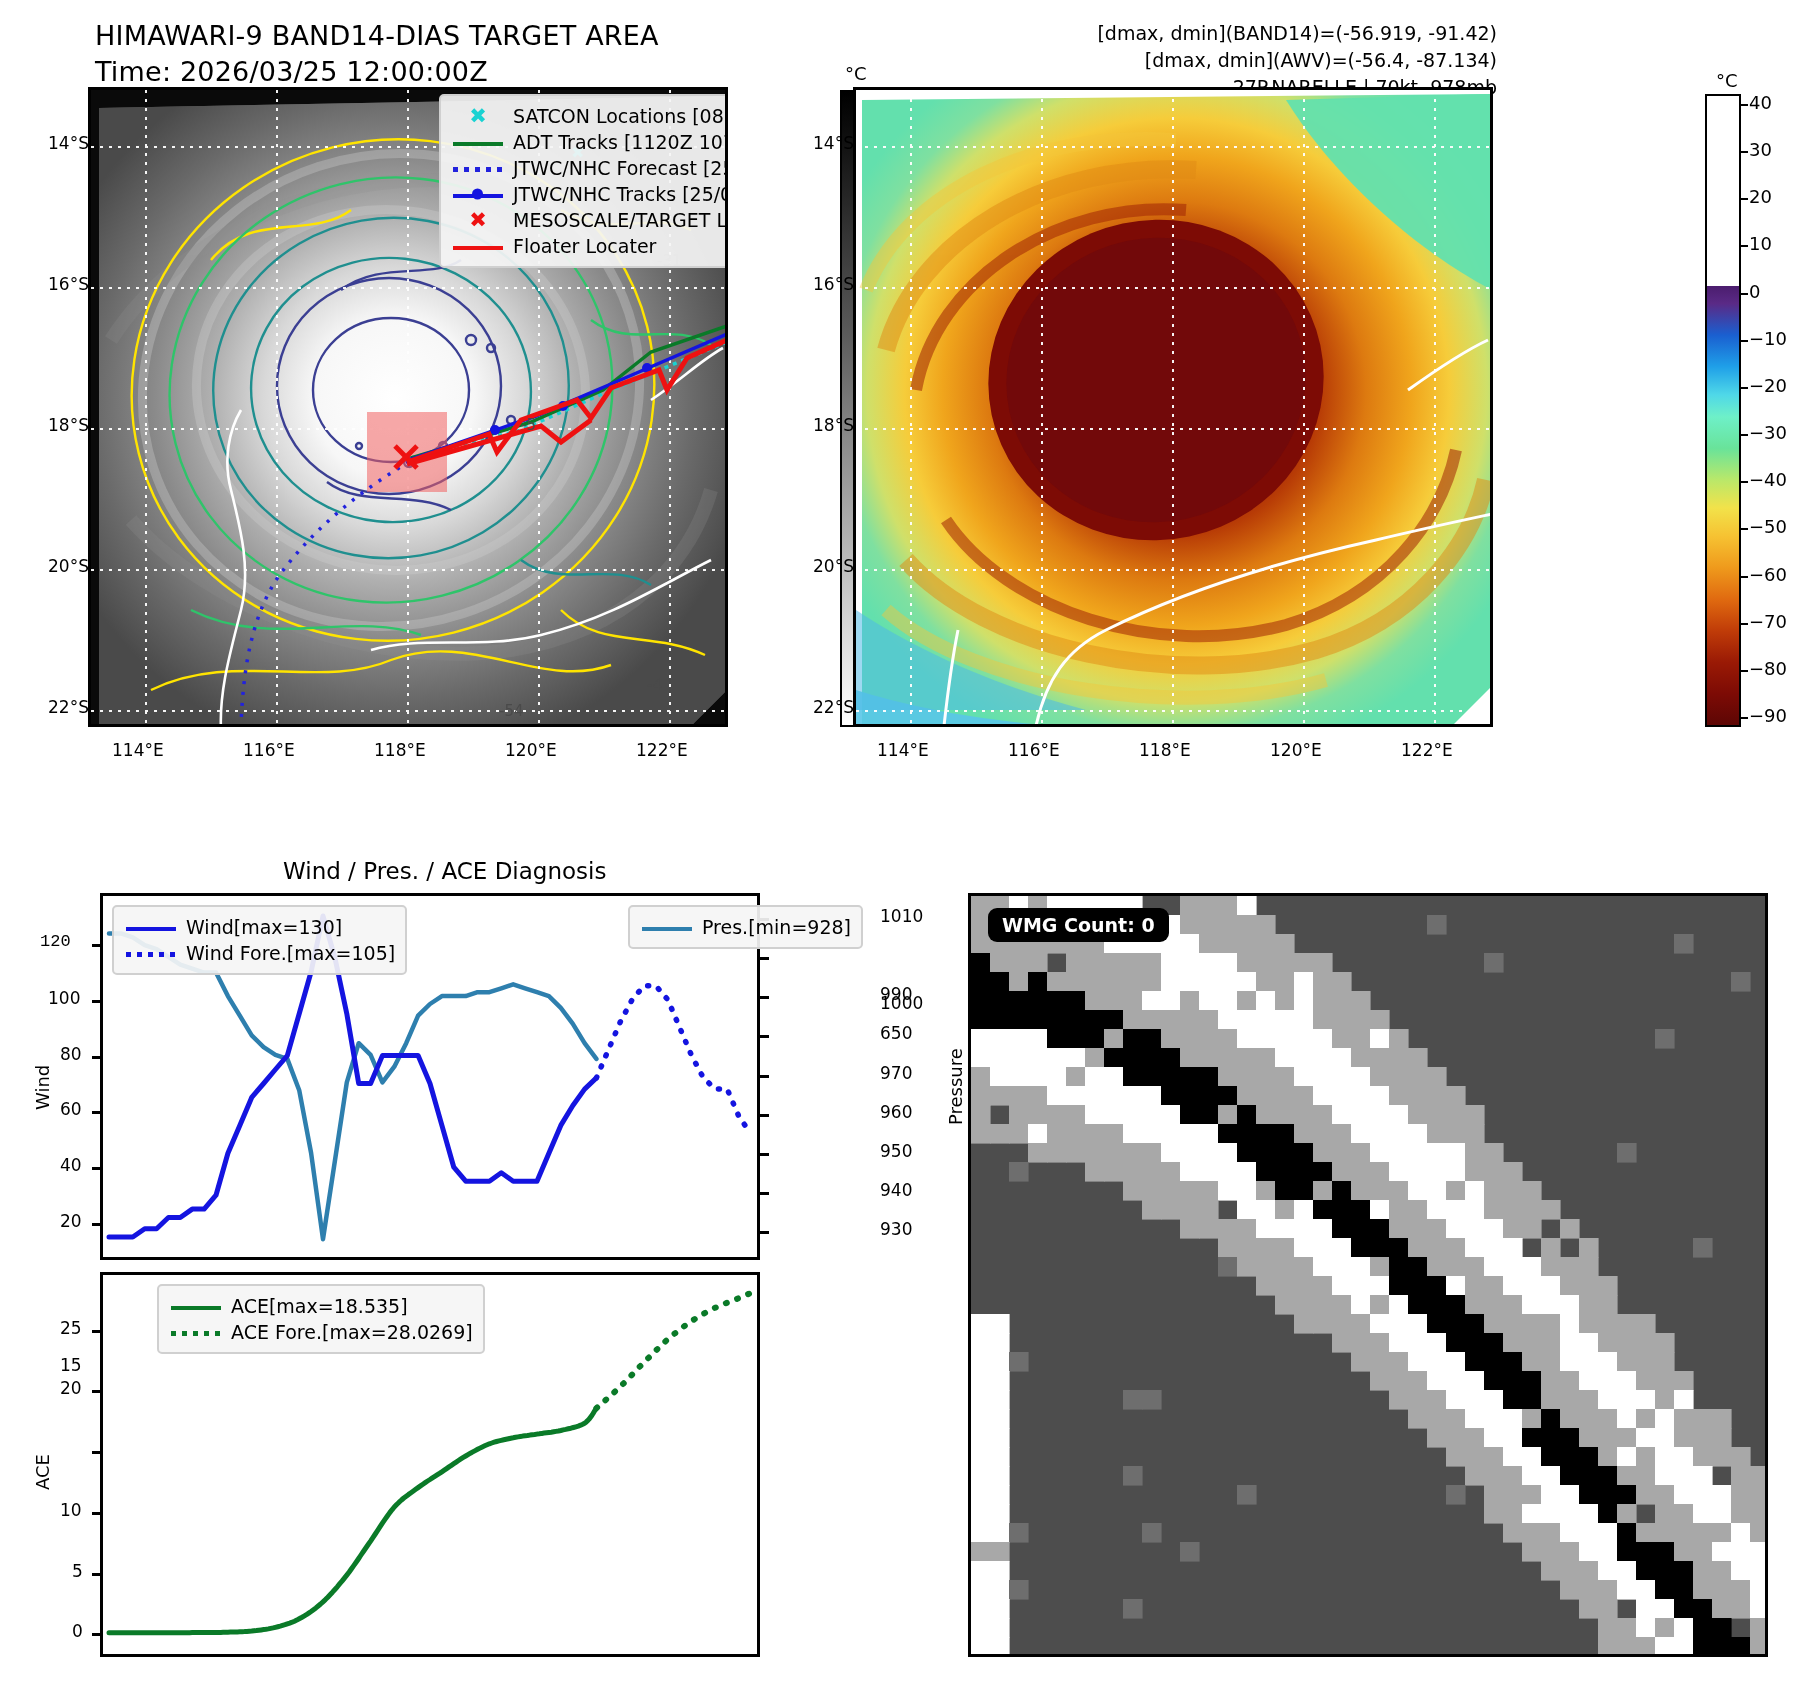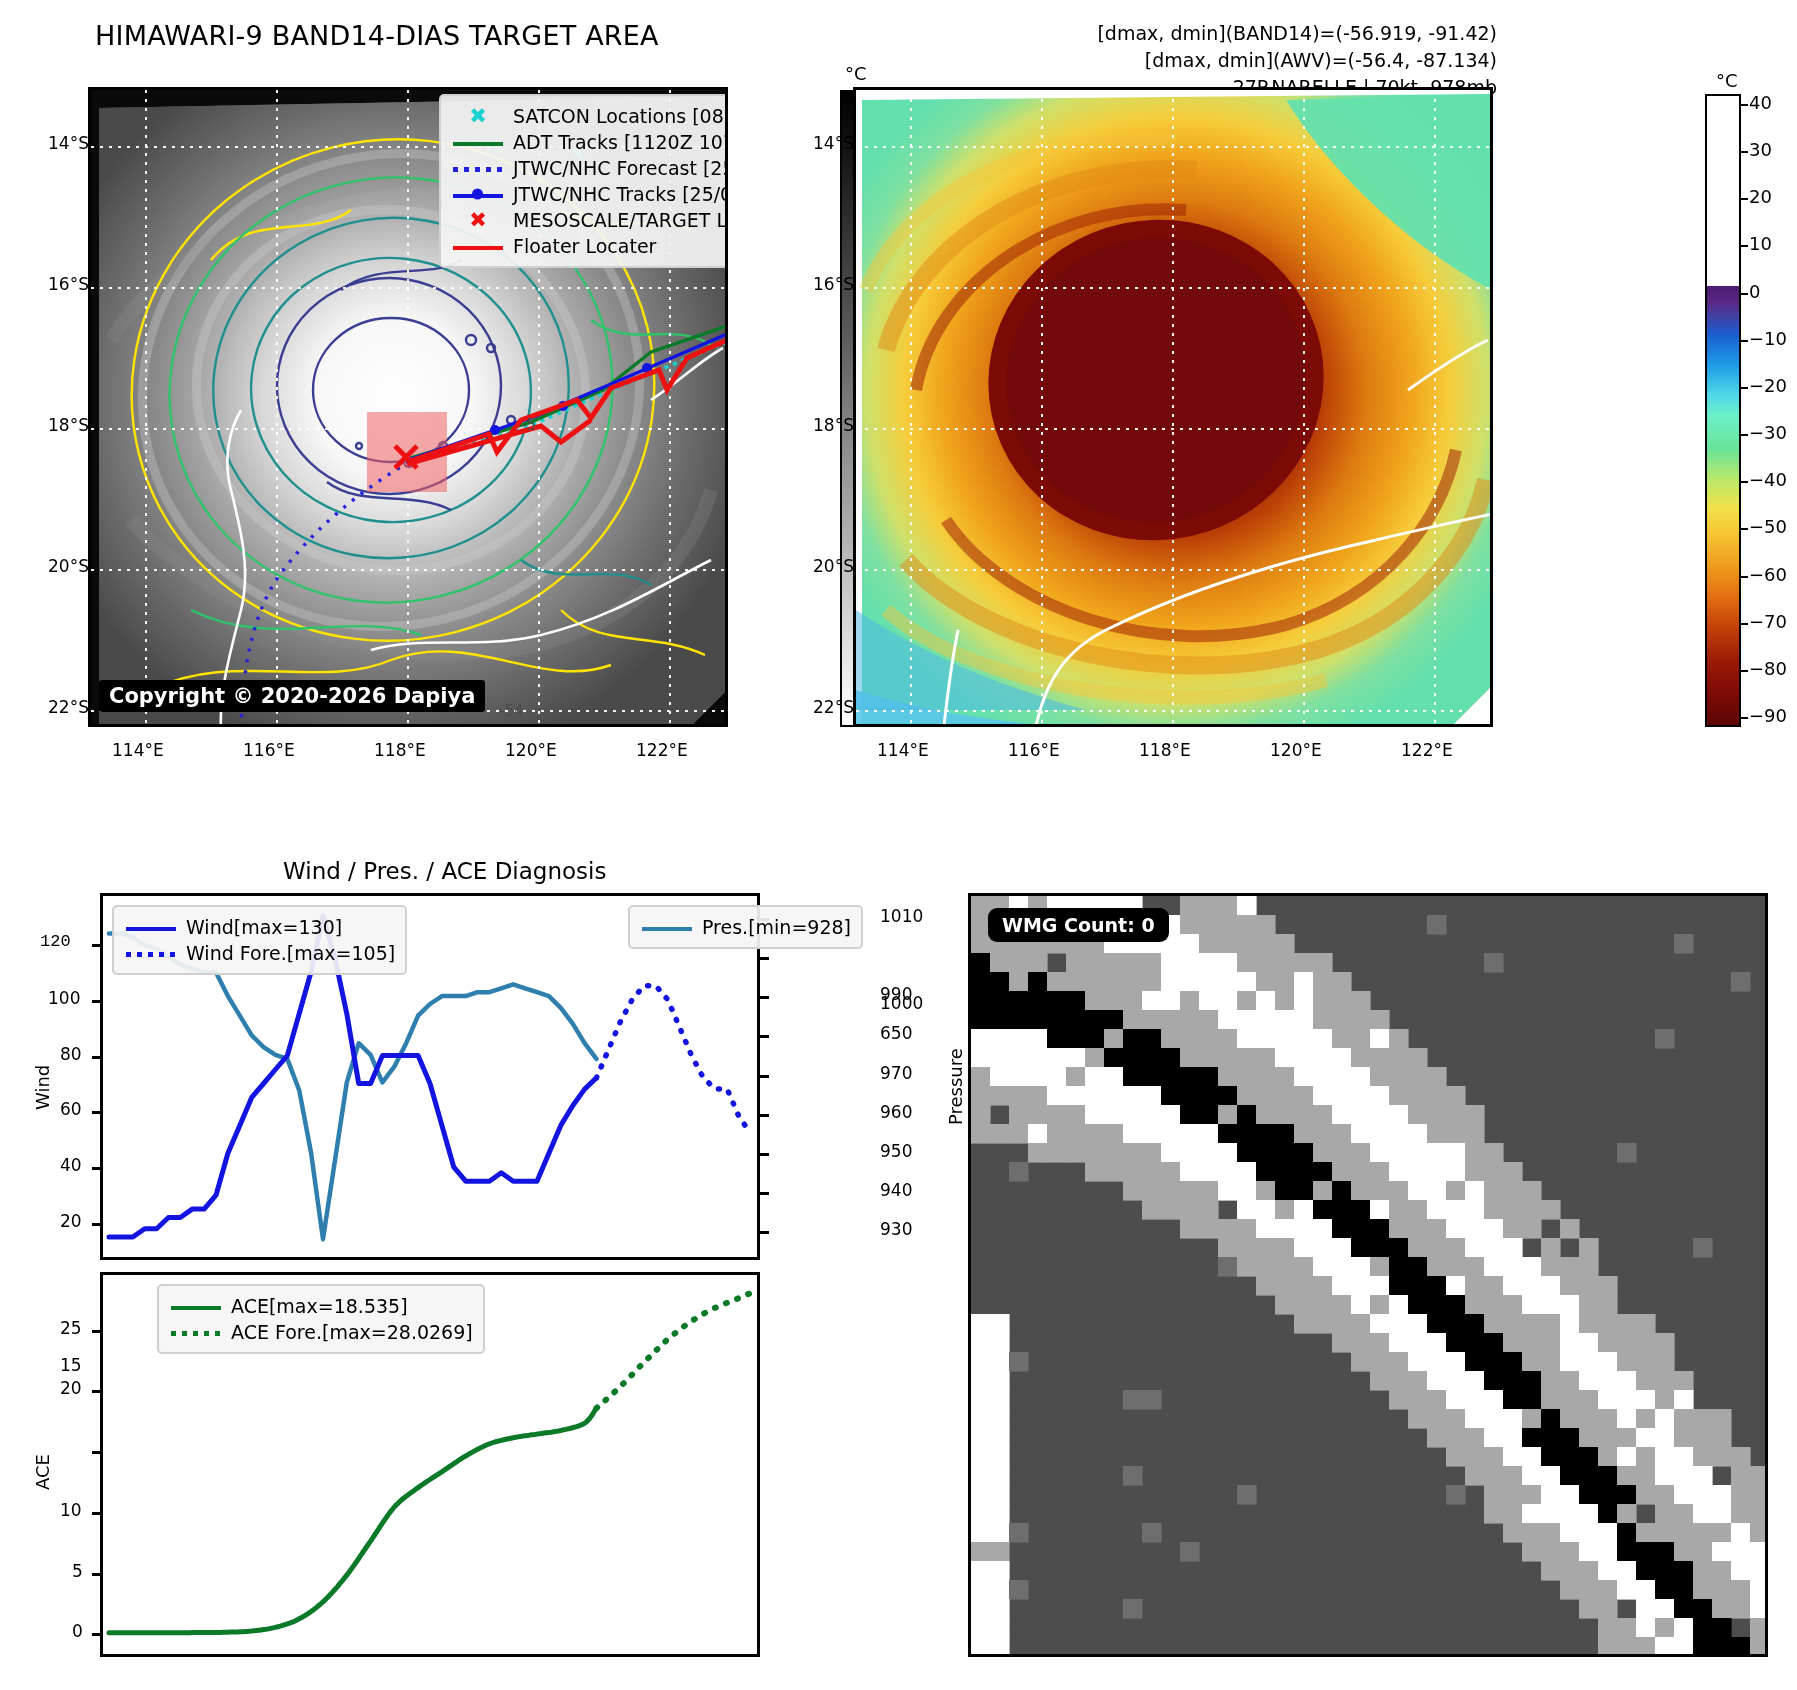--- a/index.html
+++ b/index.html
@@ -31,20 +31,21 @@
   .cbtickmark{position:absolute;height:2px;width:7px;background:#000;}
   .subttl{position:absolute;font-size:23px;}
   .chartframe{position:absolute;border:3px solid #000;box-sizing:border-box;background:#fff;}
   .ytickmark{position:absolute;height:3px;width:9px;background:#000;}
 </style>
 </head>
 <body>
 
 <div class="abs ttl" style="left:95px;top:18px;">
   <div>HIMAWARI-9 BAND14-DIAS TARGET AREA</div>
+  <div>Time: 2026/03/25 12:00:00Z</div>
 </div>
 
 <div class="abs hdr-right" style="right:300px;top:20px;">
   <div>[dmax, dmin](BAND14)=(-56.919, -91.42)</div>
   <div>[dmax, dmin](AWV)=(-56.4, -87.134)</div>
   <div>27P.NARELLE | 70kt, 978mb</div>
 </div>
 
 <div class="panel-box" id="map-left" style="left:88px;top:87px;width:640px;height:640px;background:#000;">
   <svg width="636" height="636" viewBox="0 0 636 636" style="display:block">
@@ -189,21 +190,20 @@
     <div class="legrow">
       <span class="legkey xmark" style="color:#ee1111">✖</span>
       <span>MESOSCALE/TARGET Location</span>
     </div>
     <div class="legrow">
       <span class="legkey"><i class="bar-line" style="background:#ee1111"></i></span>
       <span>Floater Locater</span>
     </div>
   </div>
 
-  <div class="copyright" style="left:8px;bottom:12px;">Copyright © 2020-2026 Dapiya</div>
 </div>
 
 <div class="ticklab" style="left:48px;top:133px;">14°S</div>
 <div class="ticklab" style="left:48px;top:274px;">16°S</div>
 <div class="ticklab" style="left:48px;top:415px;">18°S</div>
 <div class="ticklab" style="left:48px;top:556px;">20°S</div>
 <div class="ticklab" style="left:48px;top:697px;">22°S</div>
 
 <div class="ticklab" style="left:112px;top:740px;">114°E</div>
 <div class="ticklab" style="left:243px;top:740px;">116°E</div>

